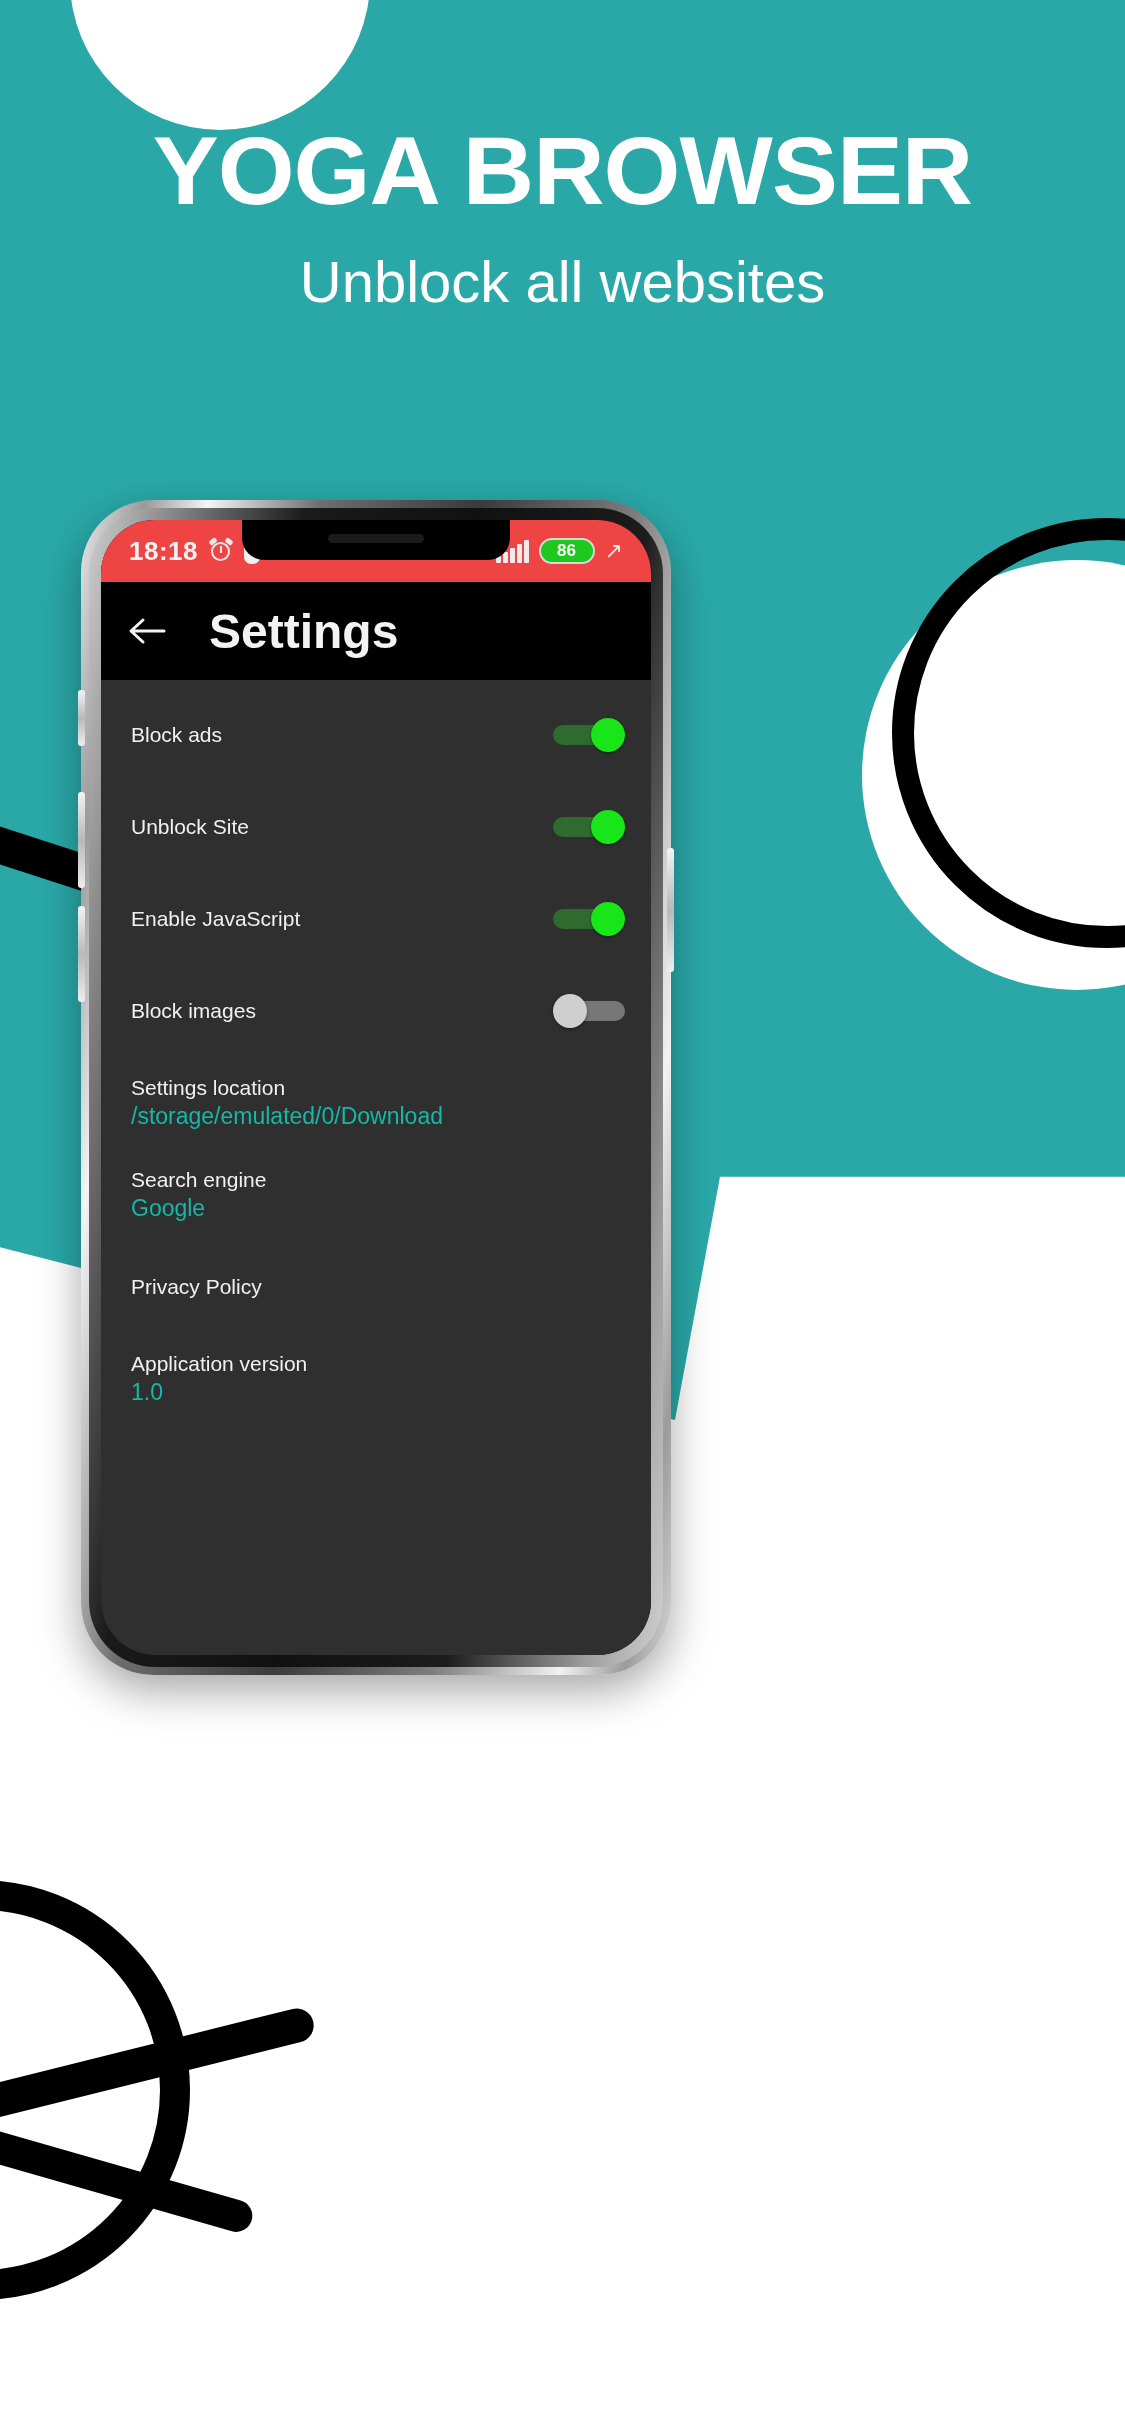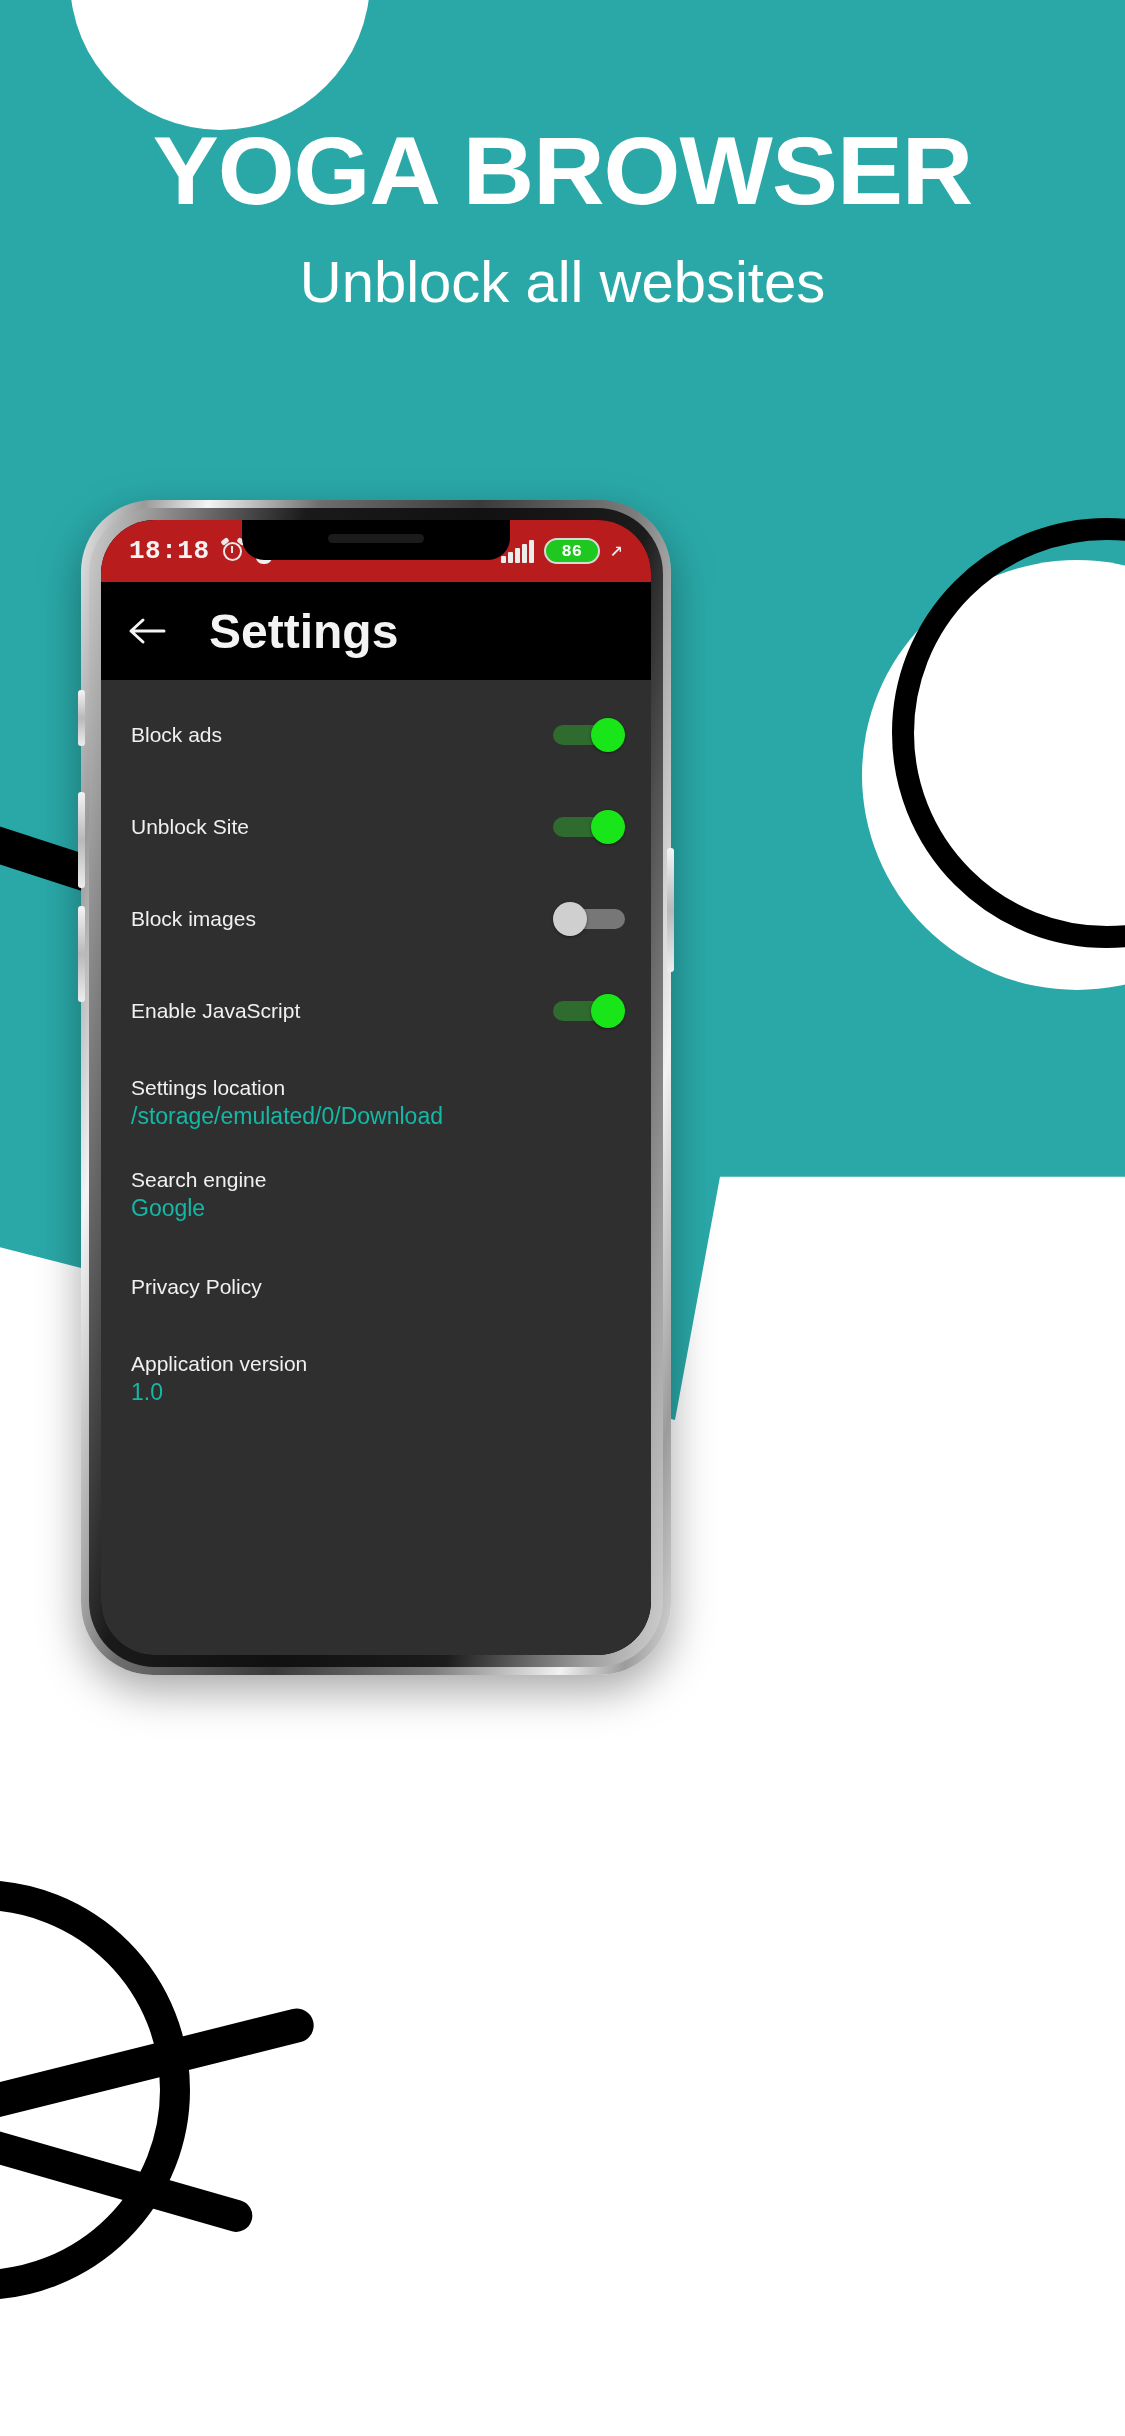--- a/index.html
+++ b/index.html
@@ -100,24 +100,23 @@
     border-radius:3px;
   }
   #btn-mute  { left:-3px; top:190px;  width:7px; height:56px; }
   #btn-vol-up{ left:-3px; top:292px;  width:7px; height:96px; }
   #btn-vol-dn{ left:-3px; top:406px;  width:7px; height:96px; }
   #btn-power { right:-3px; top:348px; width:7px; height:124px; }
 
   
   #status-bar{
     position:absolute; left:0; top:0; width:100%; height:62px;
-    background:#b91c1c;
+    background:#ef4444;
     display:flex; align-items:center; justify-content:space-between;
     padding:0 28px;
-    font-family:Liberation Mono, monospace;
   }
   #status-left{ display:flex; align-items:center; gap:11px; }
   #status-time{ color:#f2f2f2; font-size:26px; font-weight:bold; letter-spacing:.5px;}
   #alarm-icon{ width:24px; height:24px; position:relative; }
   #alarm-icon .dial{
     position:absolute; left:2px; top:3px; width:19px; height:19px;
     border:2.4px solid #e9e9e9; border-radius:50%;
   }
   #alarm-icon .ear-l,#alarm-icon .ear-r{
     position:absolute; top:0px; width:8px; height:5px; background:#e9e9e9;
@@ -295,40 +294,40 @@
           <div class="row-title">Unblock Site</div>
         </div>
         <div class="switch on">
           <span class="track"></span>
             <span class="thumb"></span>
         </div>
       </div>
 
       <div class="setting-row">
         <div class="row-texts">
+          <div class="row-title">Enable JavaScript</div>
+        </div>
+        <div class="switch on">
+          <span class="track"></span>
+            <span class="thumb"></span>
+        </div>
+      </div>
+
+      <div class="setting-row">
+        <div class="row-texts">
           <div class="row-title">Block images</div>
         </div>
         <div class="switch off">
           <span class="track"></span>
             <span class="thumb"></span>
         </div>
       </div>
 
       <div class="setting-row">
         <div class="row-texts">
-          <div class="row-title">Enable JavaScript</div>
-        </div>
-        <div class="switch on">
-          <span class="track"></span>
-            <span class="thumb"></span>
-        </div>
-      </div>
-
-      <div class="setting-row">
-        <div class="row-texts">
           <div class="row-title">Settings location</div>
           <div class="row-sub">/storage/emulated/0/Download</div>
         </div>
       </div>
 
       <div class="setting-row">
         <div class="row-texts">
           <div class="row-title">Search engine</div>
           <div class="row-sub">Google</div>
         </div>

